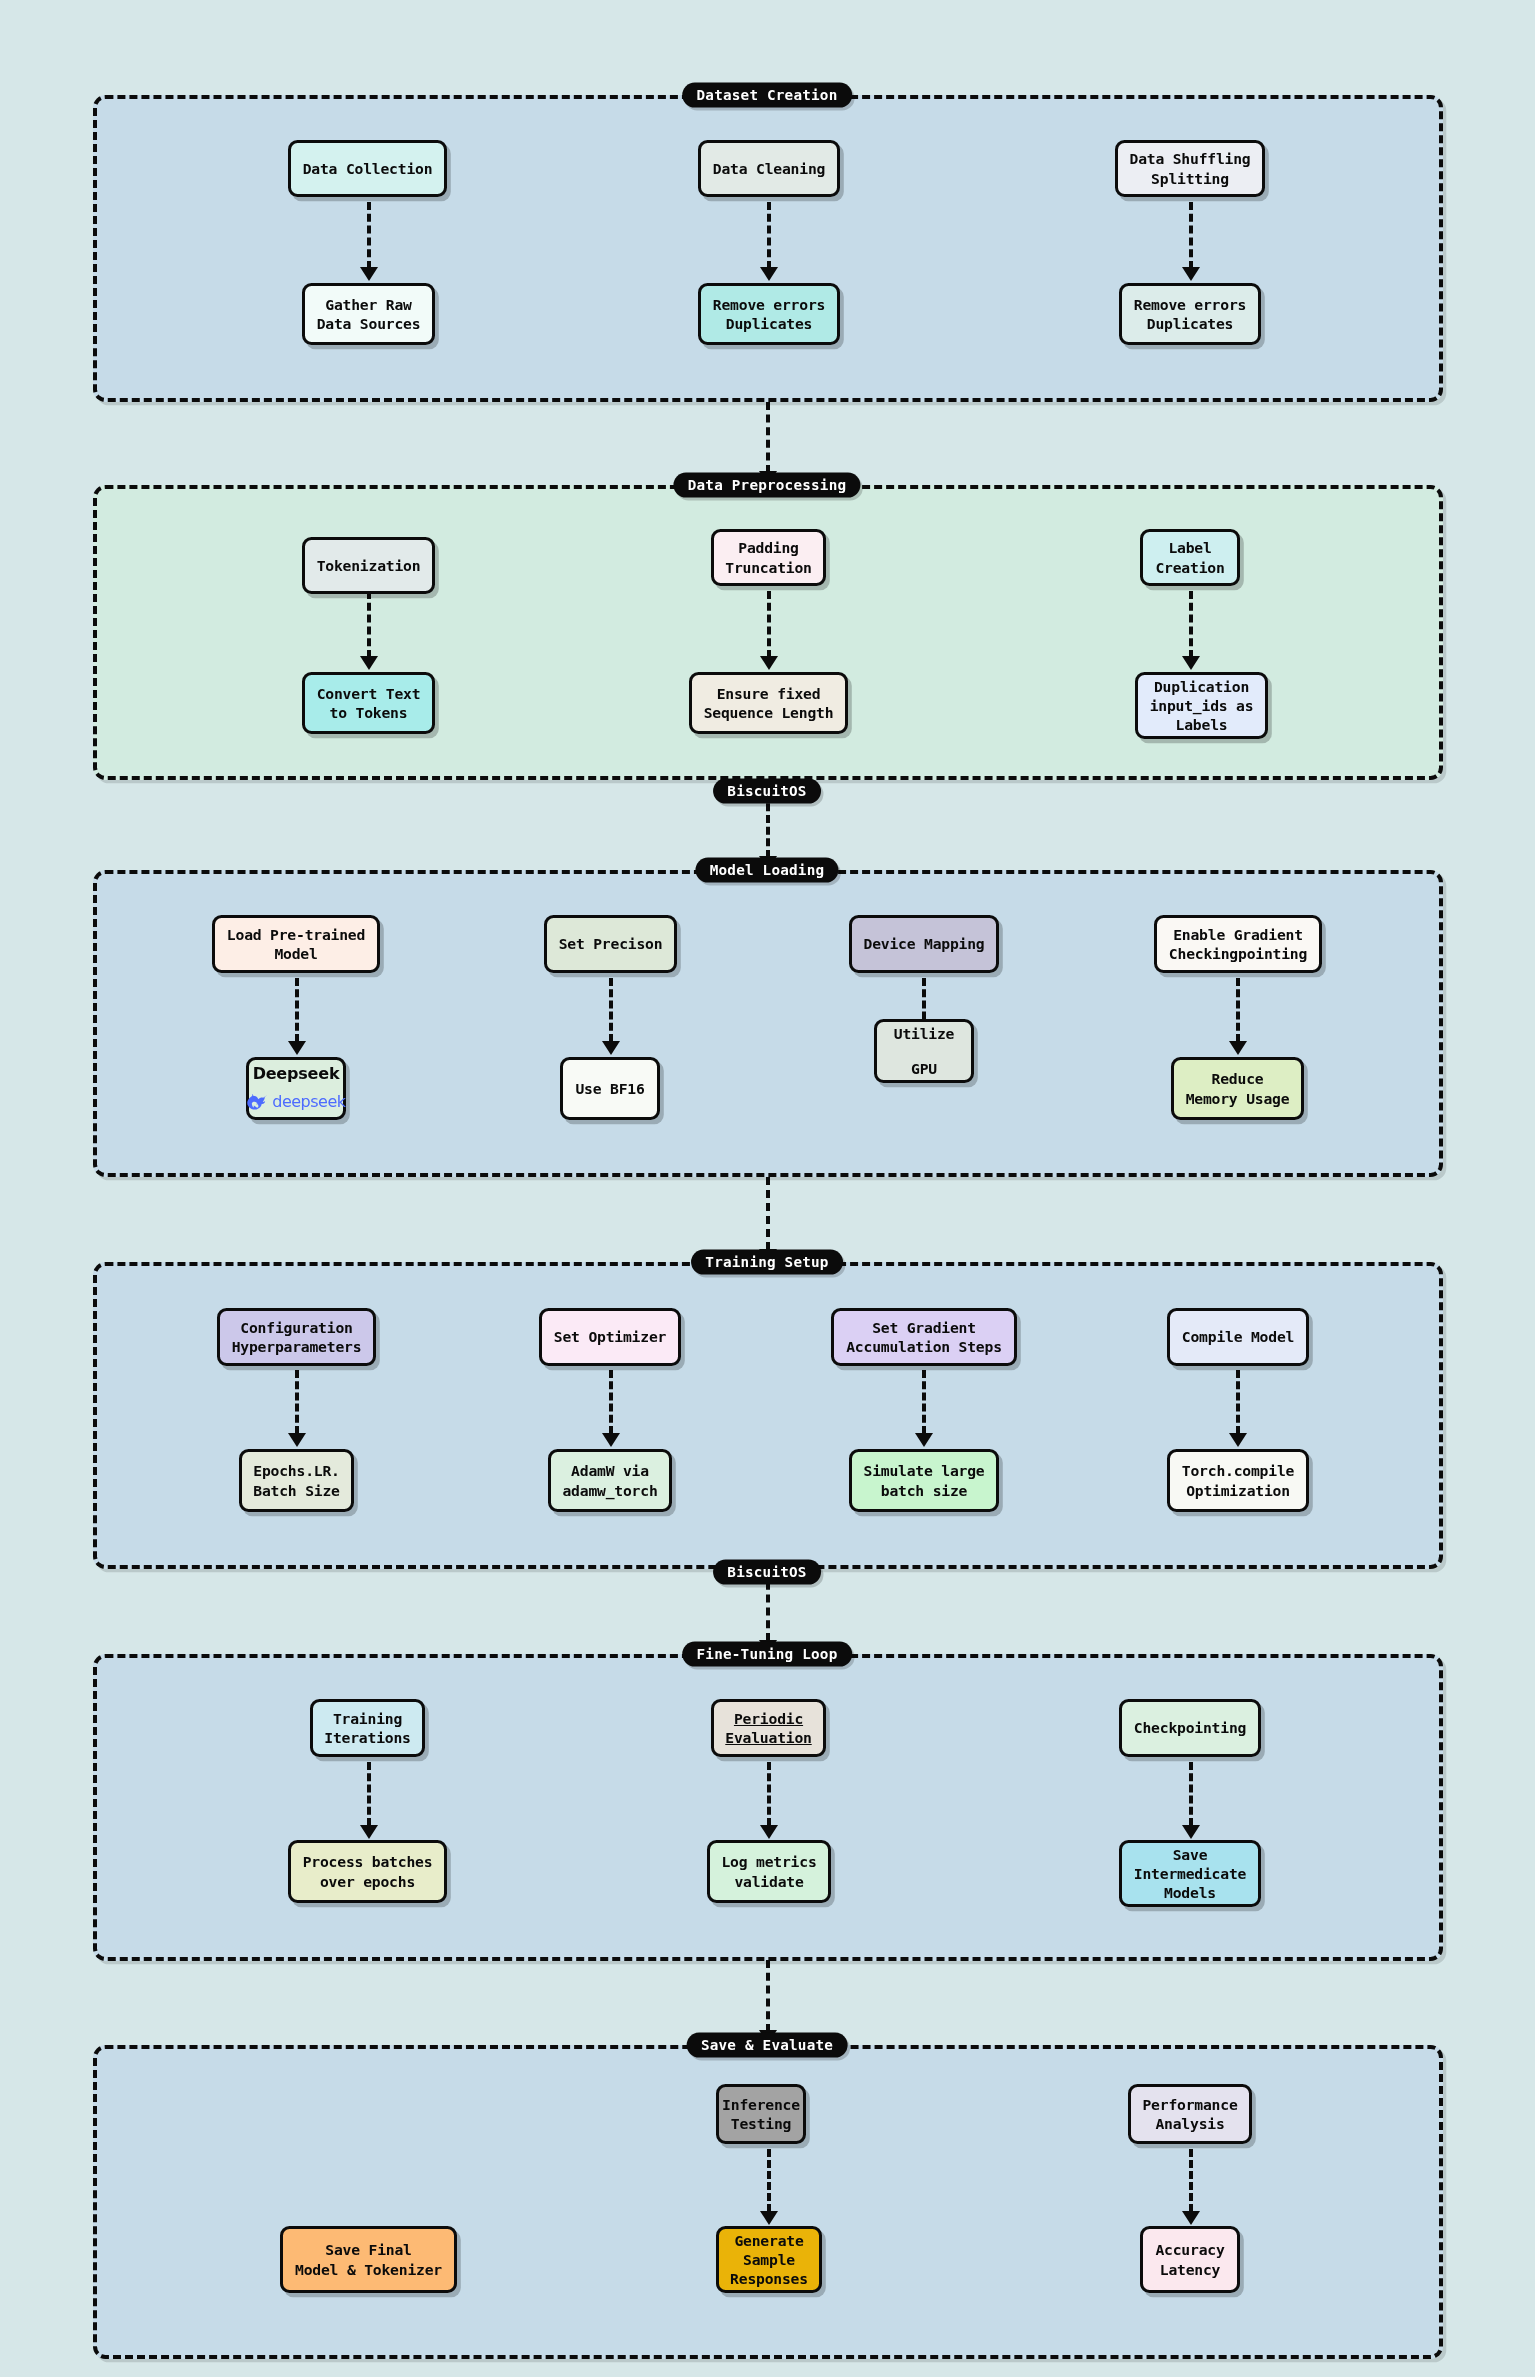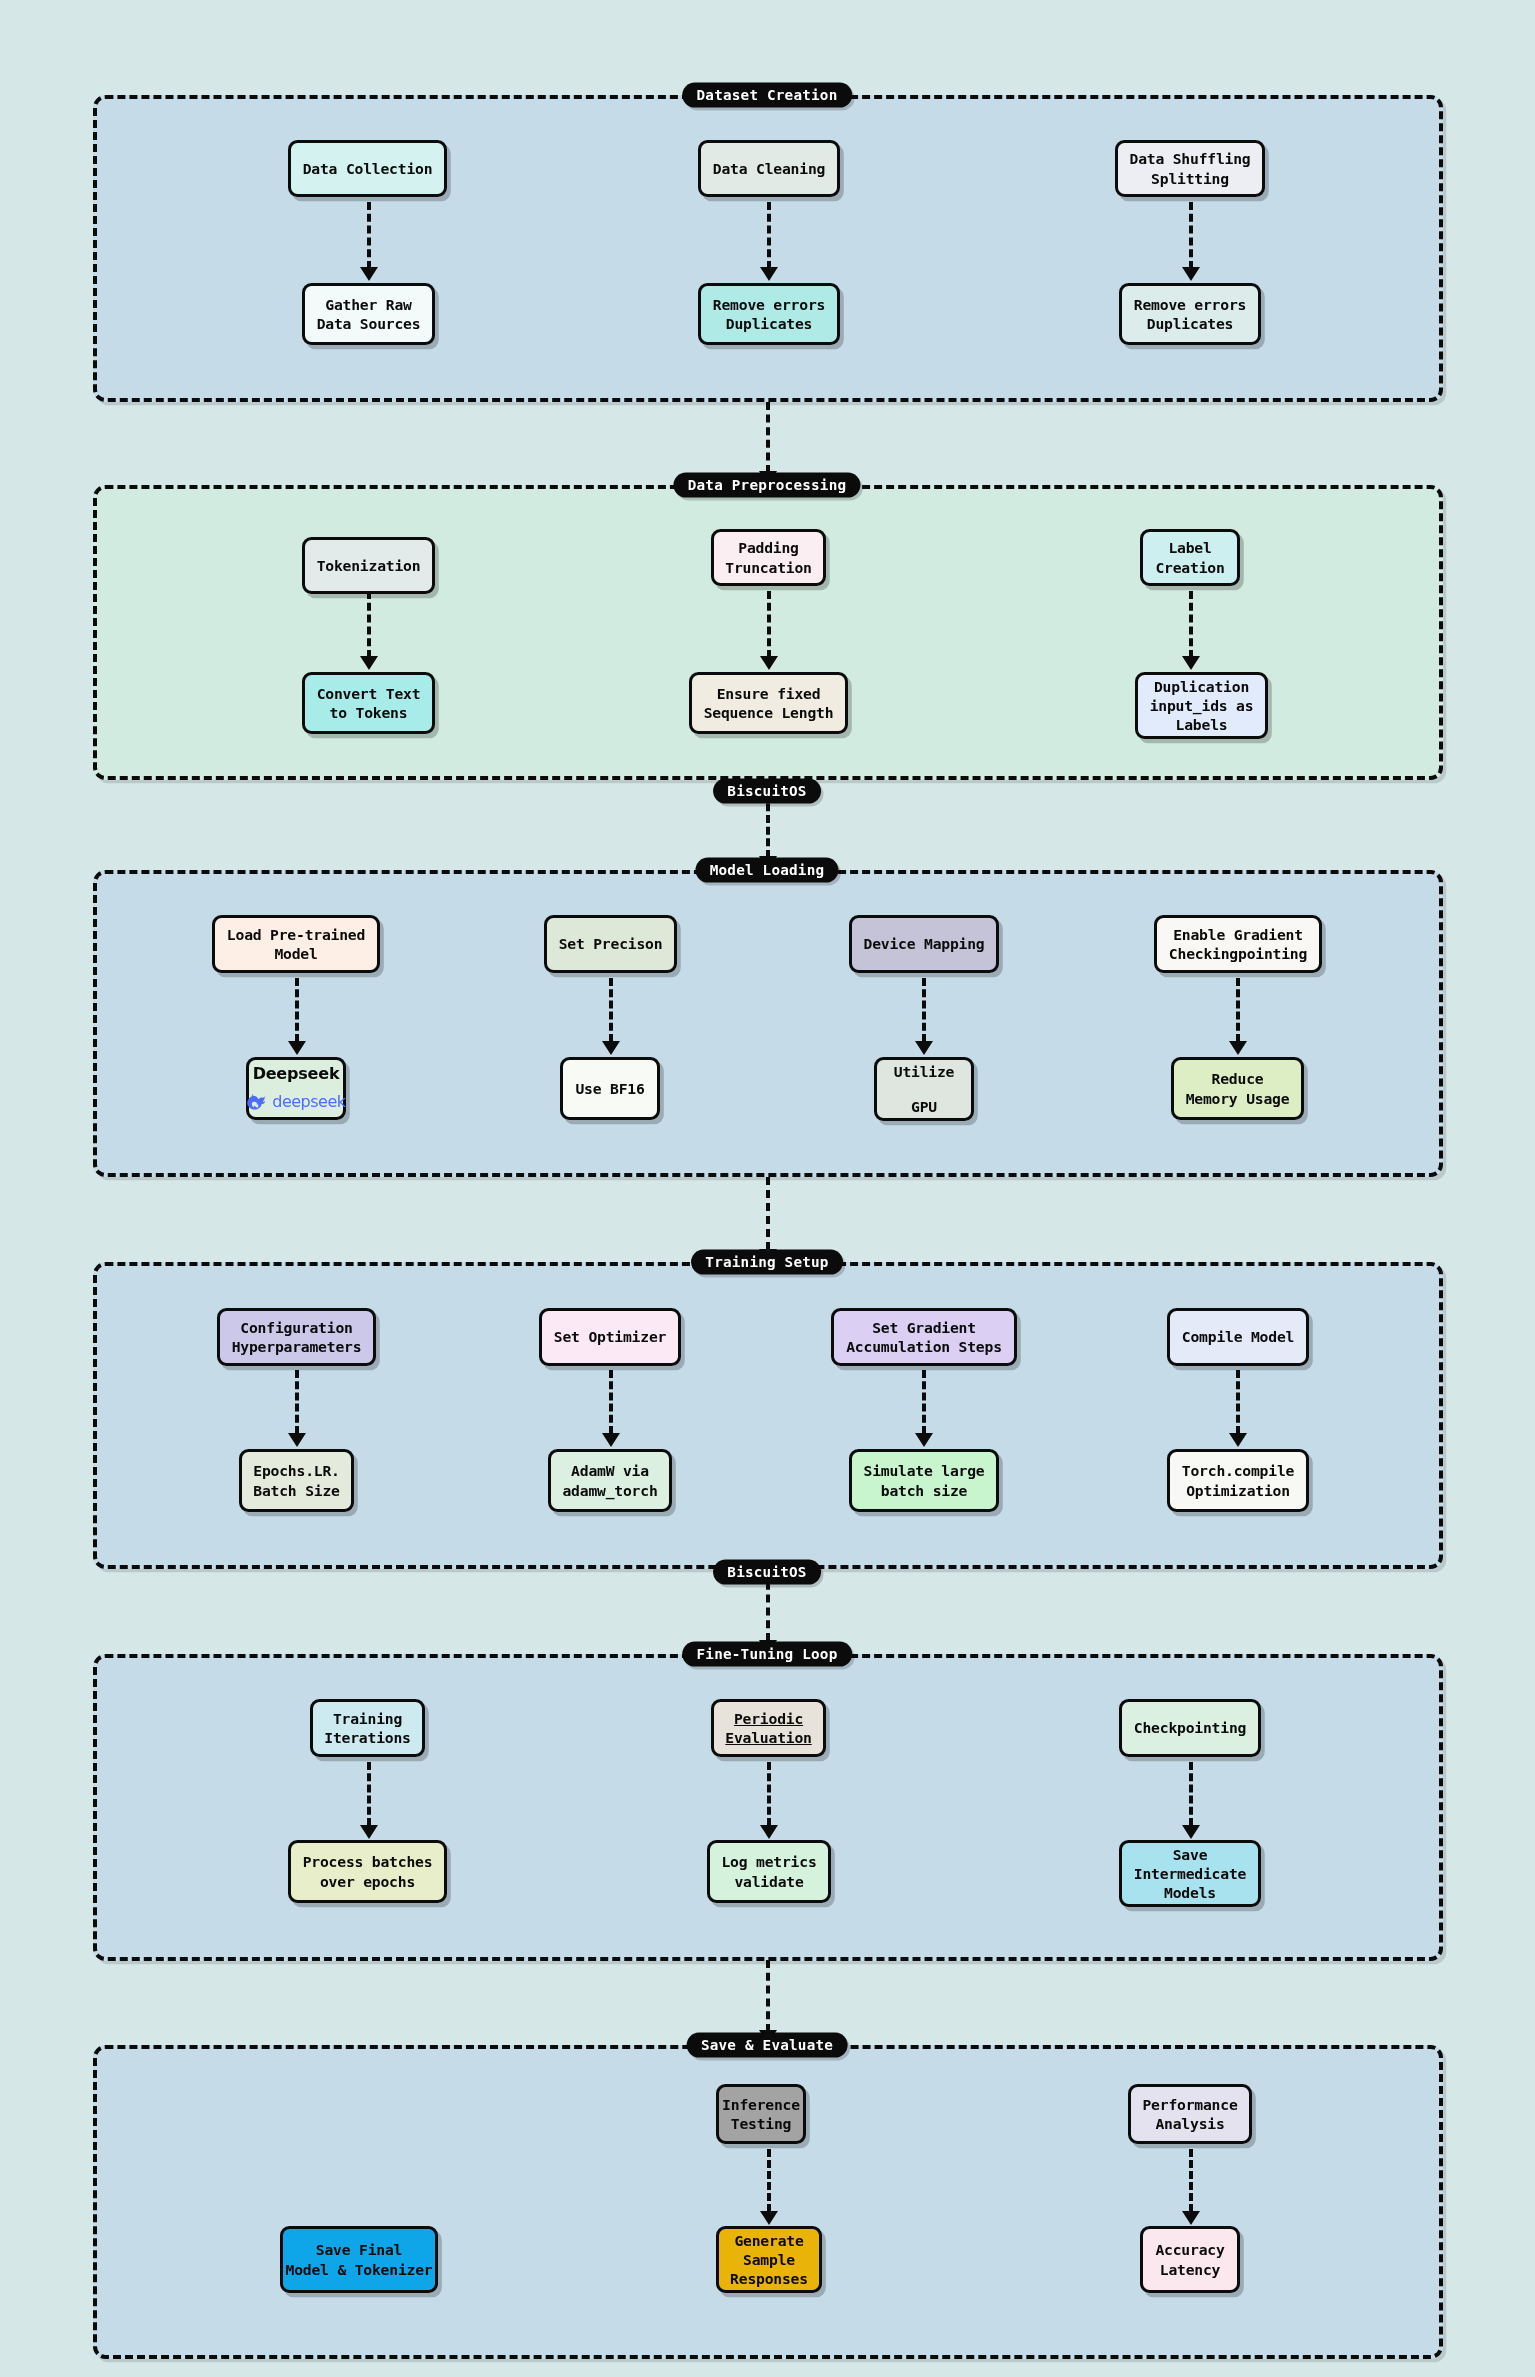--- a/index.html
+++ b/index.html
@@ -212,21 +212,21 @@
     <div class="node" style="left: 560px; top: 1057px; width: 100px; min-height: 63px; background: rgb(248, 250, 246);">
       <span class="ln">Use BF16</span>
     </div>
     <div class="conn" style="left: 600px; top: 978px; width: 21px; height: 77px;">
       <div class="stem" style="height: 64px;"></div>
       <div class="head"></div>
     </div>
     <div class="node" style="left: 849px; top: 915px; width: 150px; min-height: 58px; background: rgb(197, 195, 216);">
       <span class="ln">Device Mapping</span>
     </div>
-    <div class="node" style="left: 874px; top: 1057px; width: 100px; min-height: 63px; background: rgb(222, 230, 223); gap: 16px;">
+    <div class="node" style="left: 874px; top: 1019px; width: 100px; min-height: 63px; background: rgb(222, 230, 223); gap: 16px;">
       <span class="ln">Utilize</span>
       <span class="ln">GPU</span>
     </div>
     <div class="conn" style="left: 913px; top: 978px; width: 21px; height: 77px;">
       <div class="stem" style="height: 64px;"></div>
       <div class="head"></div>
     </div>
     <div class="node" style="left: 1154px; top: 915px; width: 168px; min-height: 58px; background: rgb(250, 248, 244);">
       <span class="ln">Enable Gradient</span>
       <span class="ln">Checkingpointing</span>
@@ -320,21 +320,21 @@
       <span class="ln">Save</span>
       <span class="ln">Intermedicate</span>
       <span class="ln">Models</span>
     </div>
     <div class="conn" style="left: 1180px; top: 1762px; width: 21px; height: 77px;">
       <div class="stem" style="height: 64px;"></div>
       <div class="head"></div>
     </div>
     <div class="subgraph" style="left: 93px; top: 2045px; width: 1350px; height: 314px; background: rgb(198, 219, 232);"></div>
     <div class="sg-label" style="left: 767px; top: 2045px;">Save &amp; Evaluate</div>
-    <div class="node" style="left: 280px; top: 2226px; width: 158px; min-height: 67px; background: #0ea5e9;">
+    <div class="node" style="left: 280px; top: 2226px; width: 177px; min-height: 67px; background: #fdba74;">
       <span class="ln">Save Final</span>
       <span class="ln">Model &amp; Tokenizer</span>
     </div>
     <div class="node" style="left: 716px; top: 2084px; width: 90px; min-height: 60px; background: #a3a3a3;">
       <span class="ln">Inference</span>
       <span class="ln">Testing</span>
     </div>
     <div class="node" style="left: 716px; top: 2226px; width: 106px; min-height: 67px; background: #eab308;">
       <span class="ln">Generate</span>
       <span class="ln">Sample</span>

